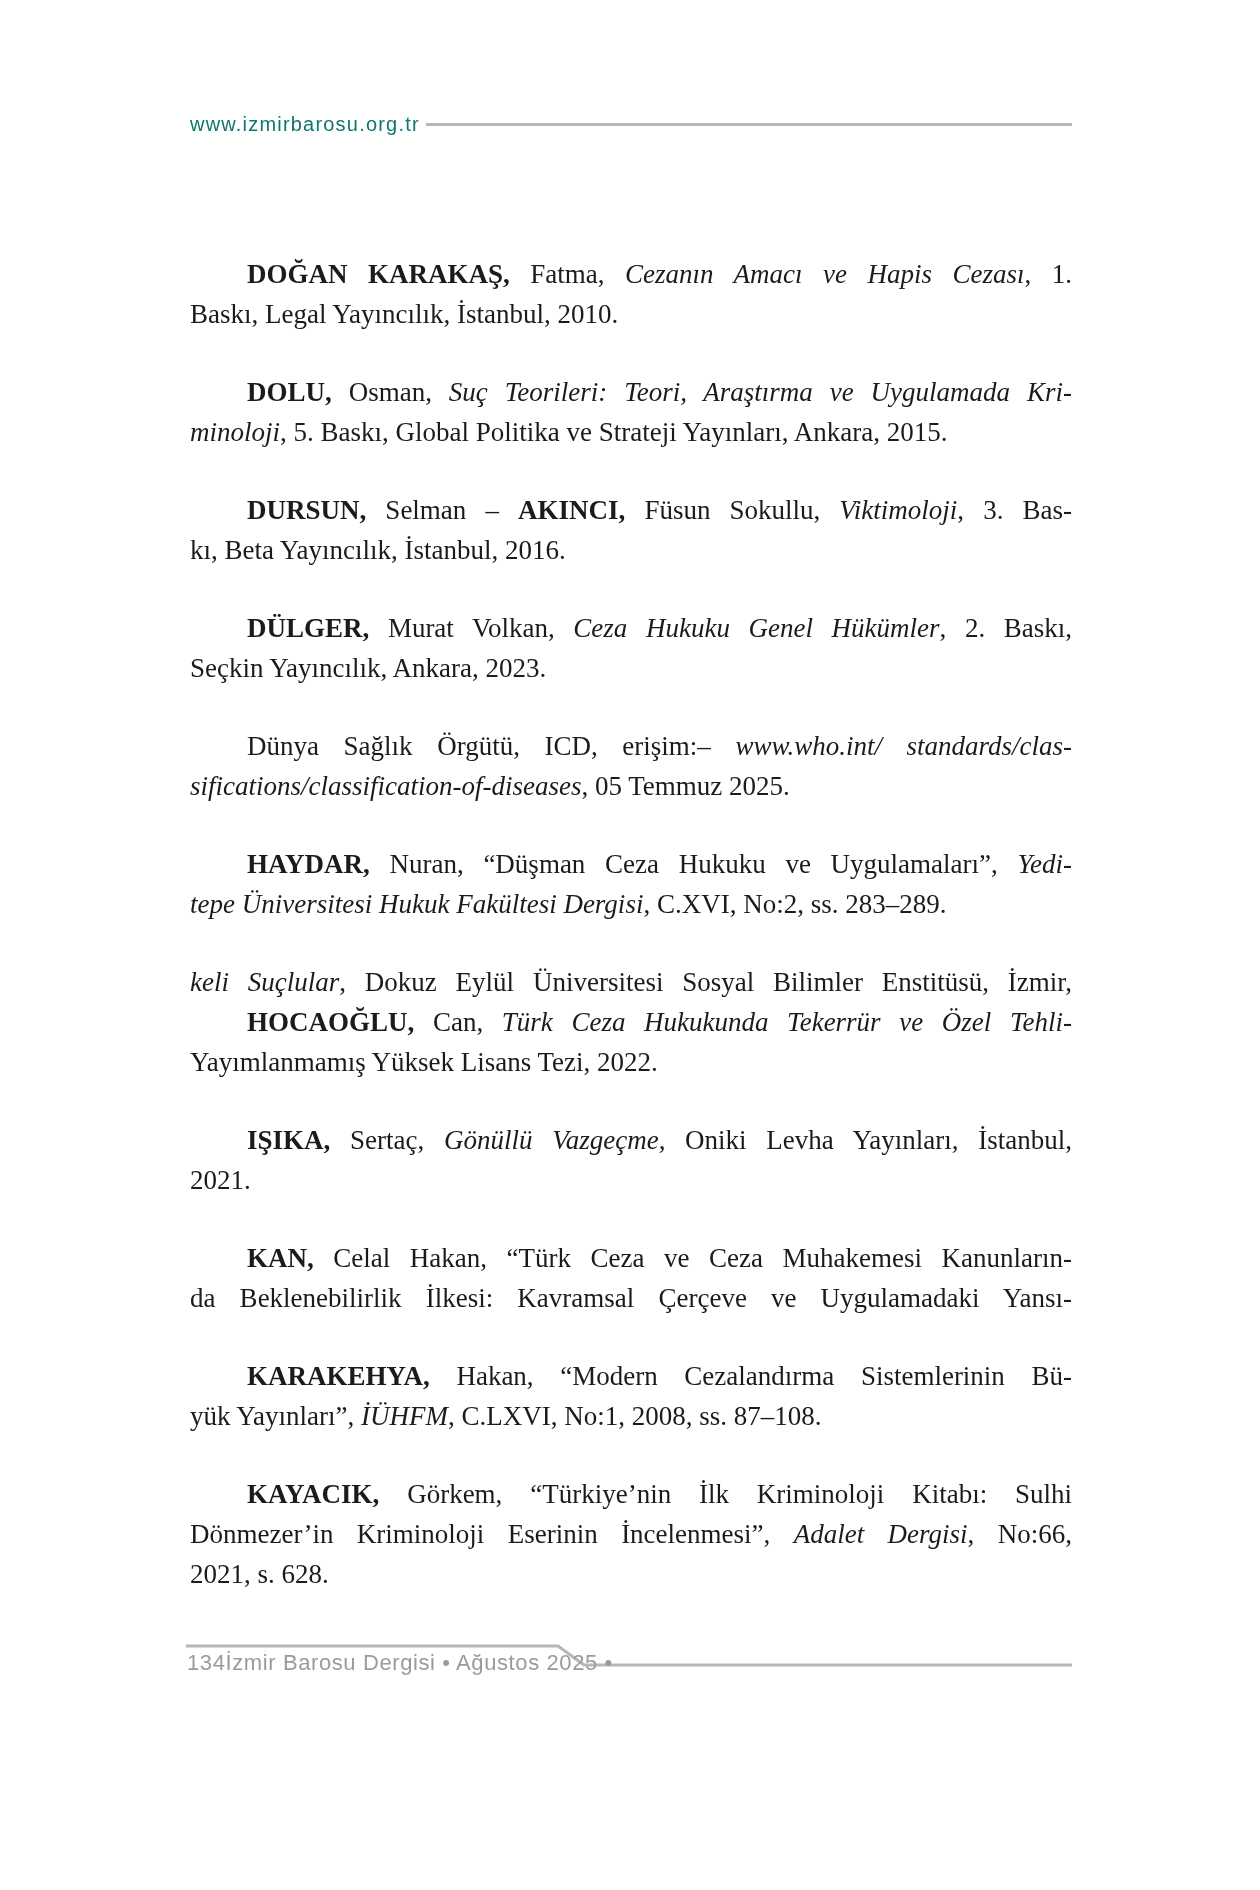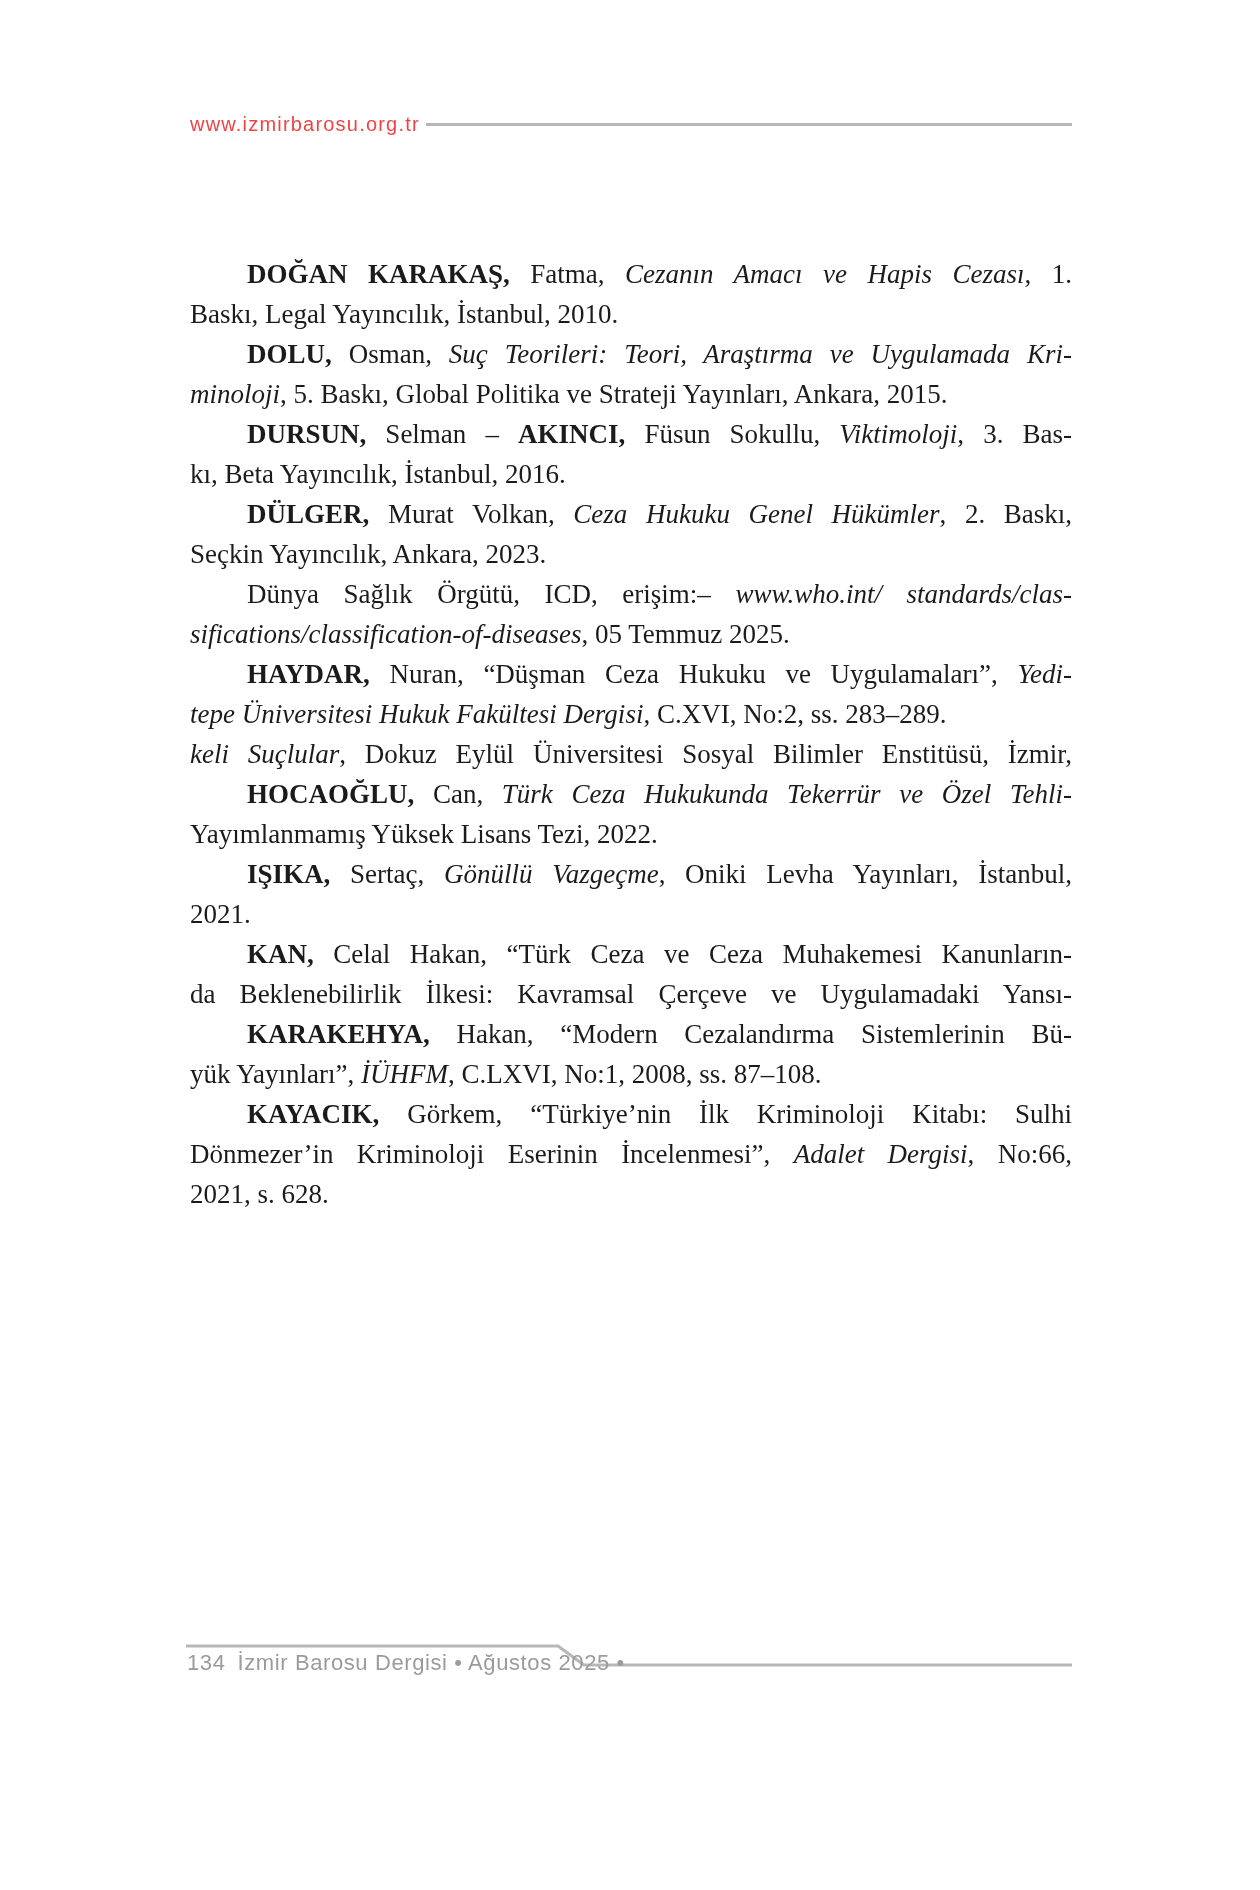--- a/index.html
+++ b/index.html
@@ -16,58 +16,58 @@
   .header {
     position: absolute;
     left: 190px; top: 110px;
     width: 882px; height: 28px;
     display: flex; align-items: center;
   }
   .header-url {
     font-family: "Liberation Sans", sans-serif;
     font-size: 20px;
     letter-spacing: 1.2px;
-    color: #ef4444;
+    color: #0f766e;
     white-space: nowrap;
   }
   .header-rule {
     flex: 1;
     height: 3px;
     background: #b7b7b7;
     margin-left: 6px;
   }
 
   
   .bib {
     position: absolute;
     left: 190px; top: 254px;
     width: 882px;
     font-size: 27px;
     line-height: 40px;
   }
-  .entry + .entry { }
+  .entry + .entry { margin-top: 38px; }
   .bibline { width: 100%; }
   .bibline.indent { padding-left: 57px; box-sizing: border-box; }
   .bibline.justline { text-align: justify; text-align-last: justify; }
   .bibline.lastline { text-align: left; }
   .run-b { font-weight: 700; }
   .run-i { font-style: italic; }
   .run-r { font-weight: 400; font-style: normal; }
 
   
   .footer-text {
     position: absolute;
     left: 187px; top: 1650px;
     font-family: "Liberation Sans", sans-serif;
     font-size: 22px;
     color: #9b9b9b;
     letter-spacing: 0.6px;
     white-space: nowrap;
   }
-  .footer-page-number { margin-right: 12px; }
+  .footer-page-number { }
   .footer-rule-svg {
     position: absolute;
     left: 180px; top: 1640px;
   }
 </style>
 </head>
 <body>
 
 <div class="header">
   <span class="header-url">www.izmirbarosu.org.tr</span>

